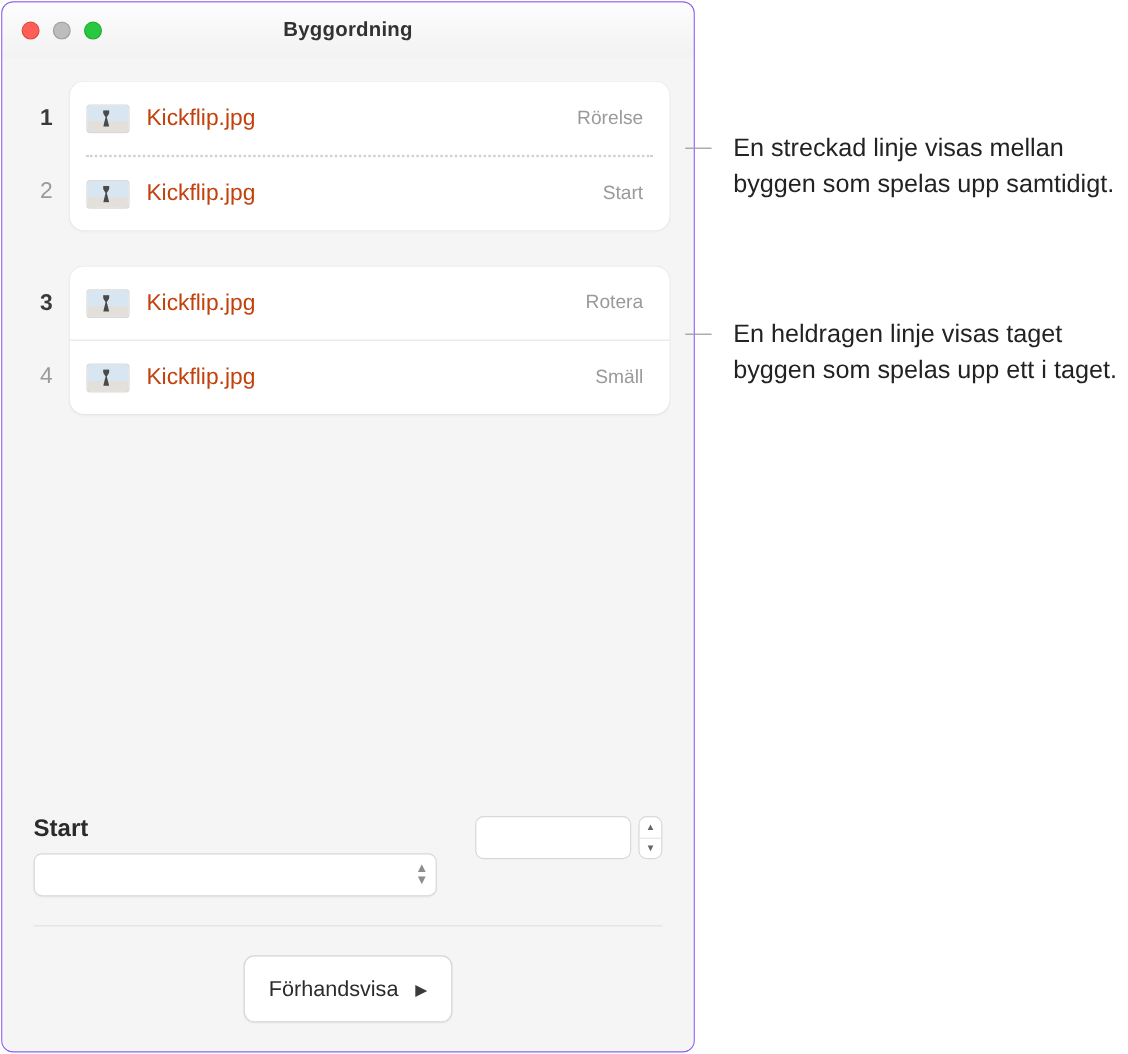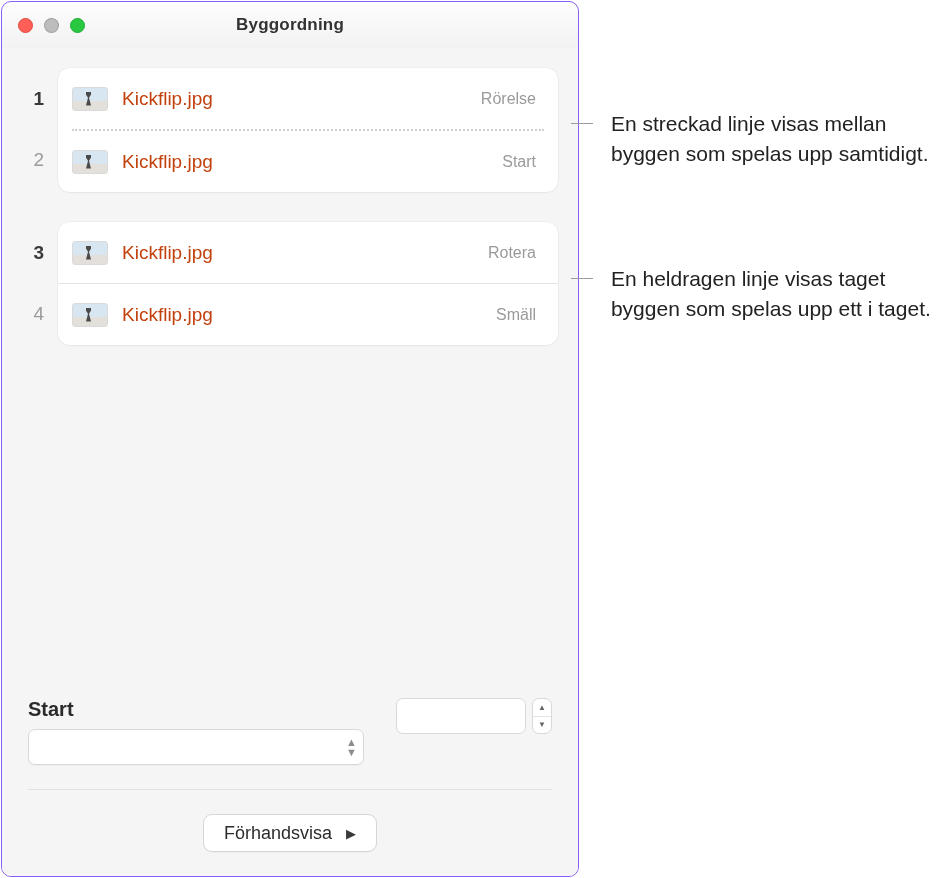--- a/index.html
+++ b/index.html
@@ -198,21 +198,21 @@
       margin: 24px 0 24px;
     }
     .preview {
       display: flex;
       justify-content: center;
     }
     .preview-btn {
       display: inline-flex;
       align-items: center;
       gap: 14px;
-      height: 38px;
+      height: 56px;
       padding: 12px 20px;
       background: #ffffff;
       border: 1px solid #d6d6d6;
       border-radius: 9px;
       font-size: 18px;
       color: #2c2c2c;
       cursor: pointer;
       box-shadow: 0 1px 1px rgba(0,0,0,0.03);
     }
     .play-icon {

